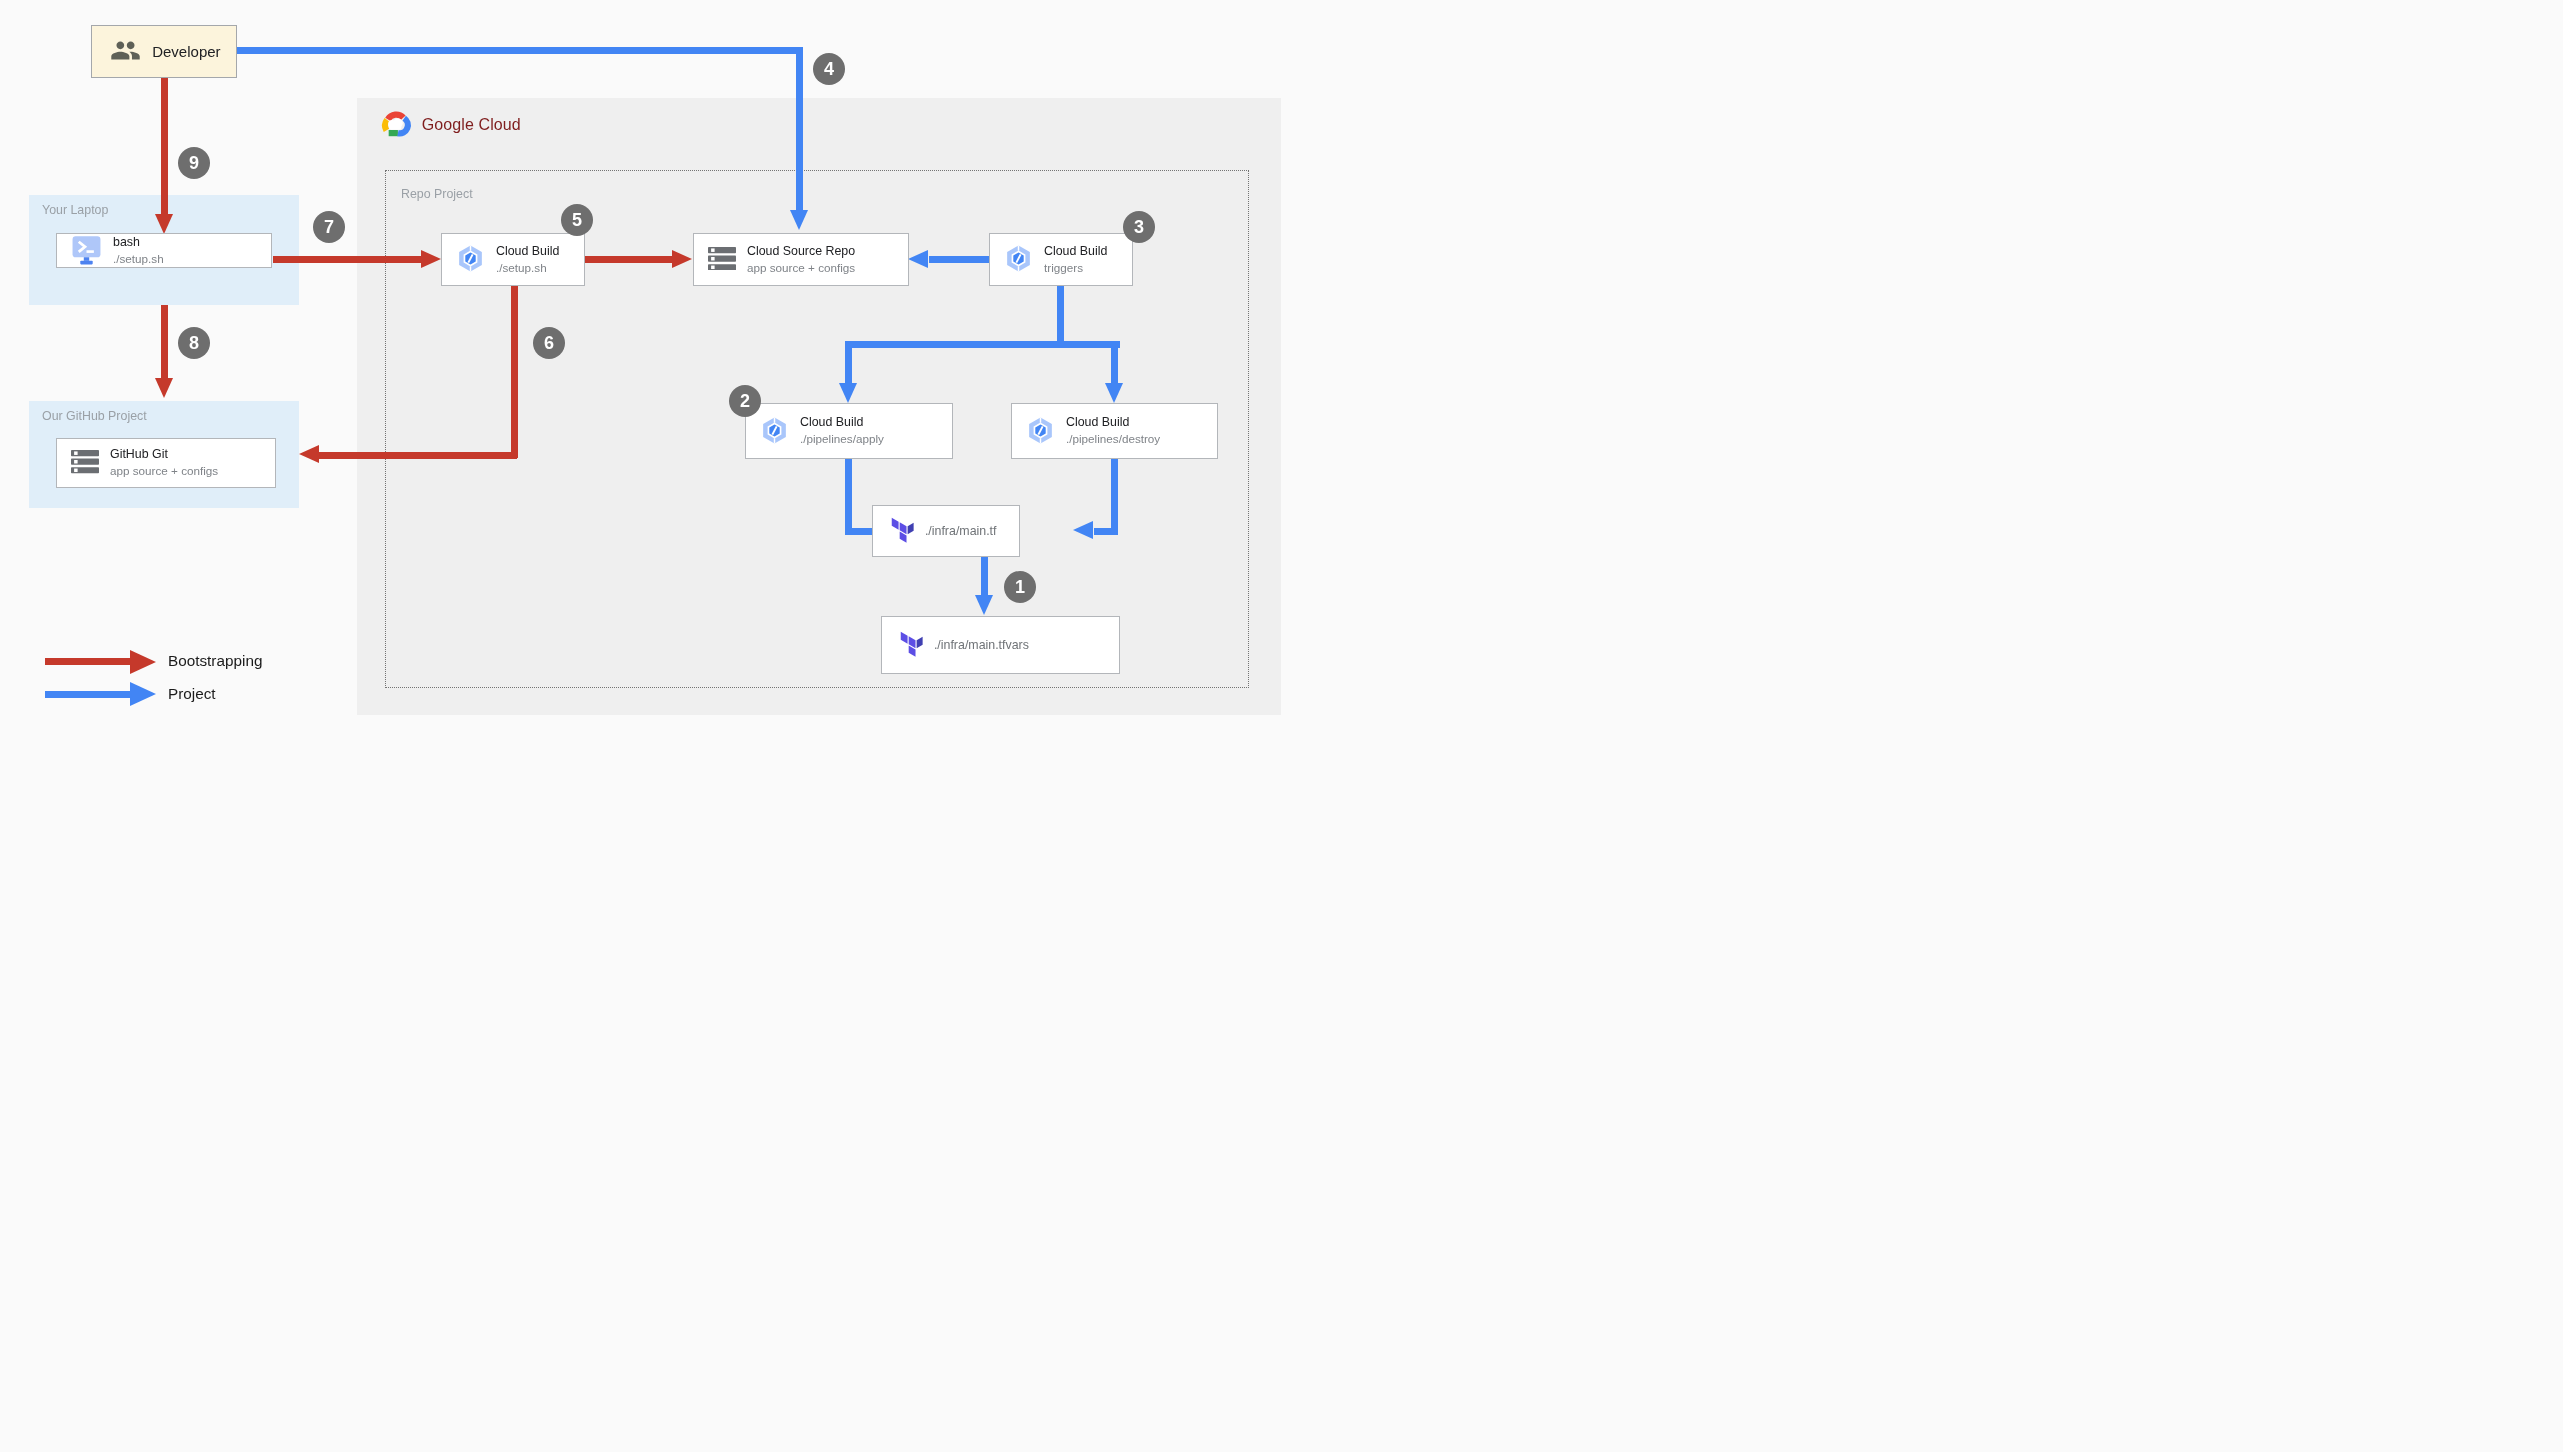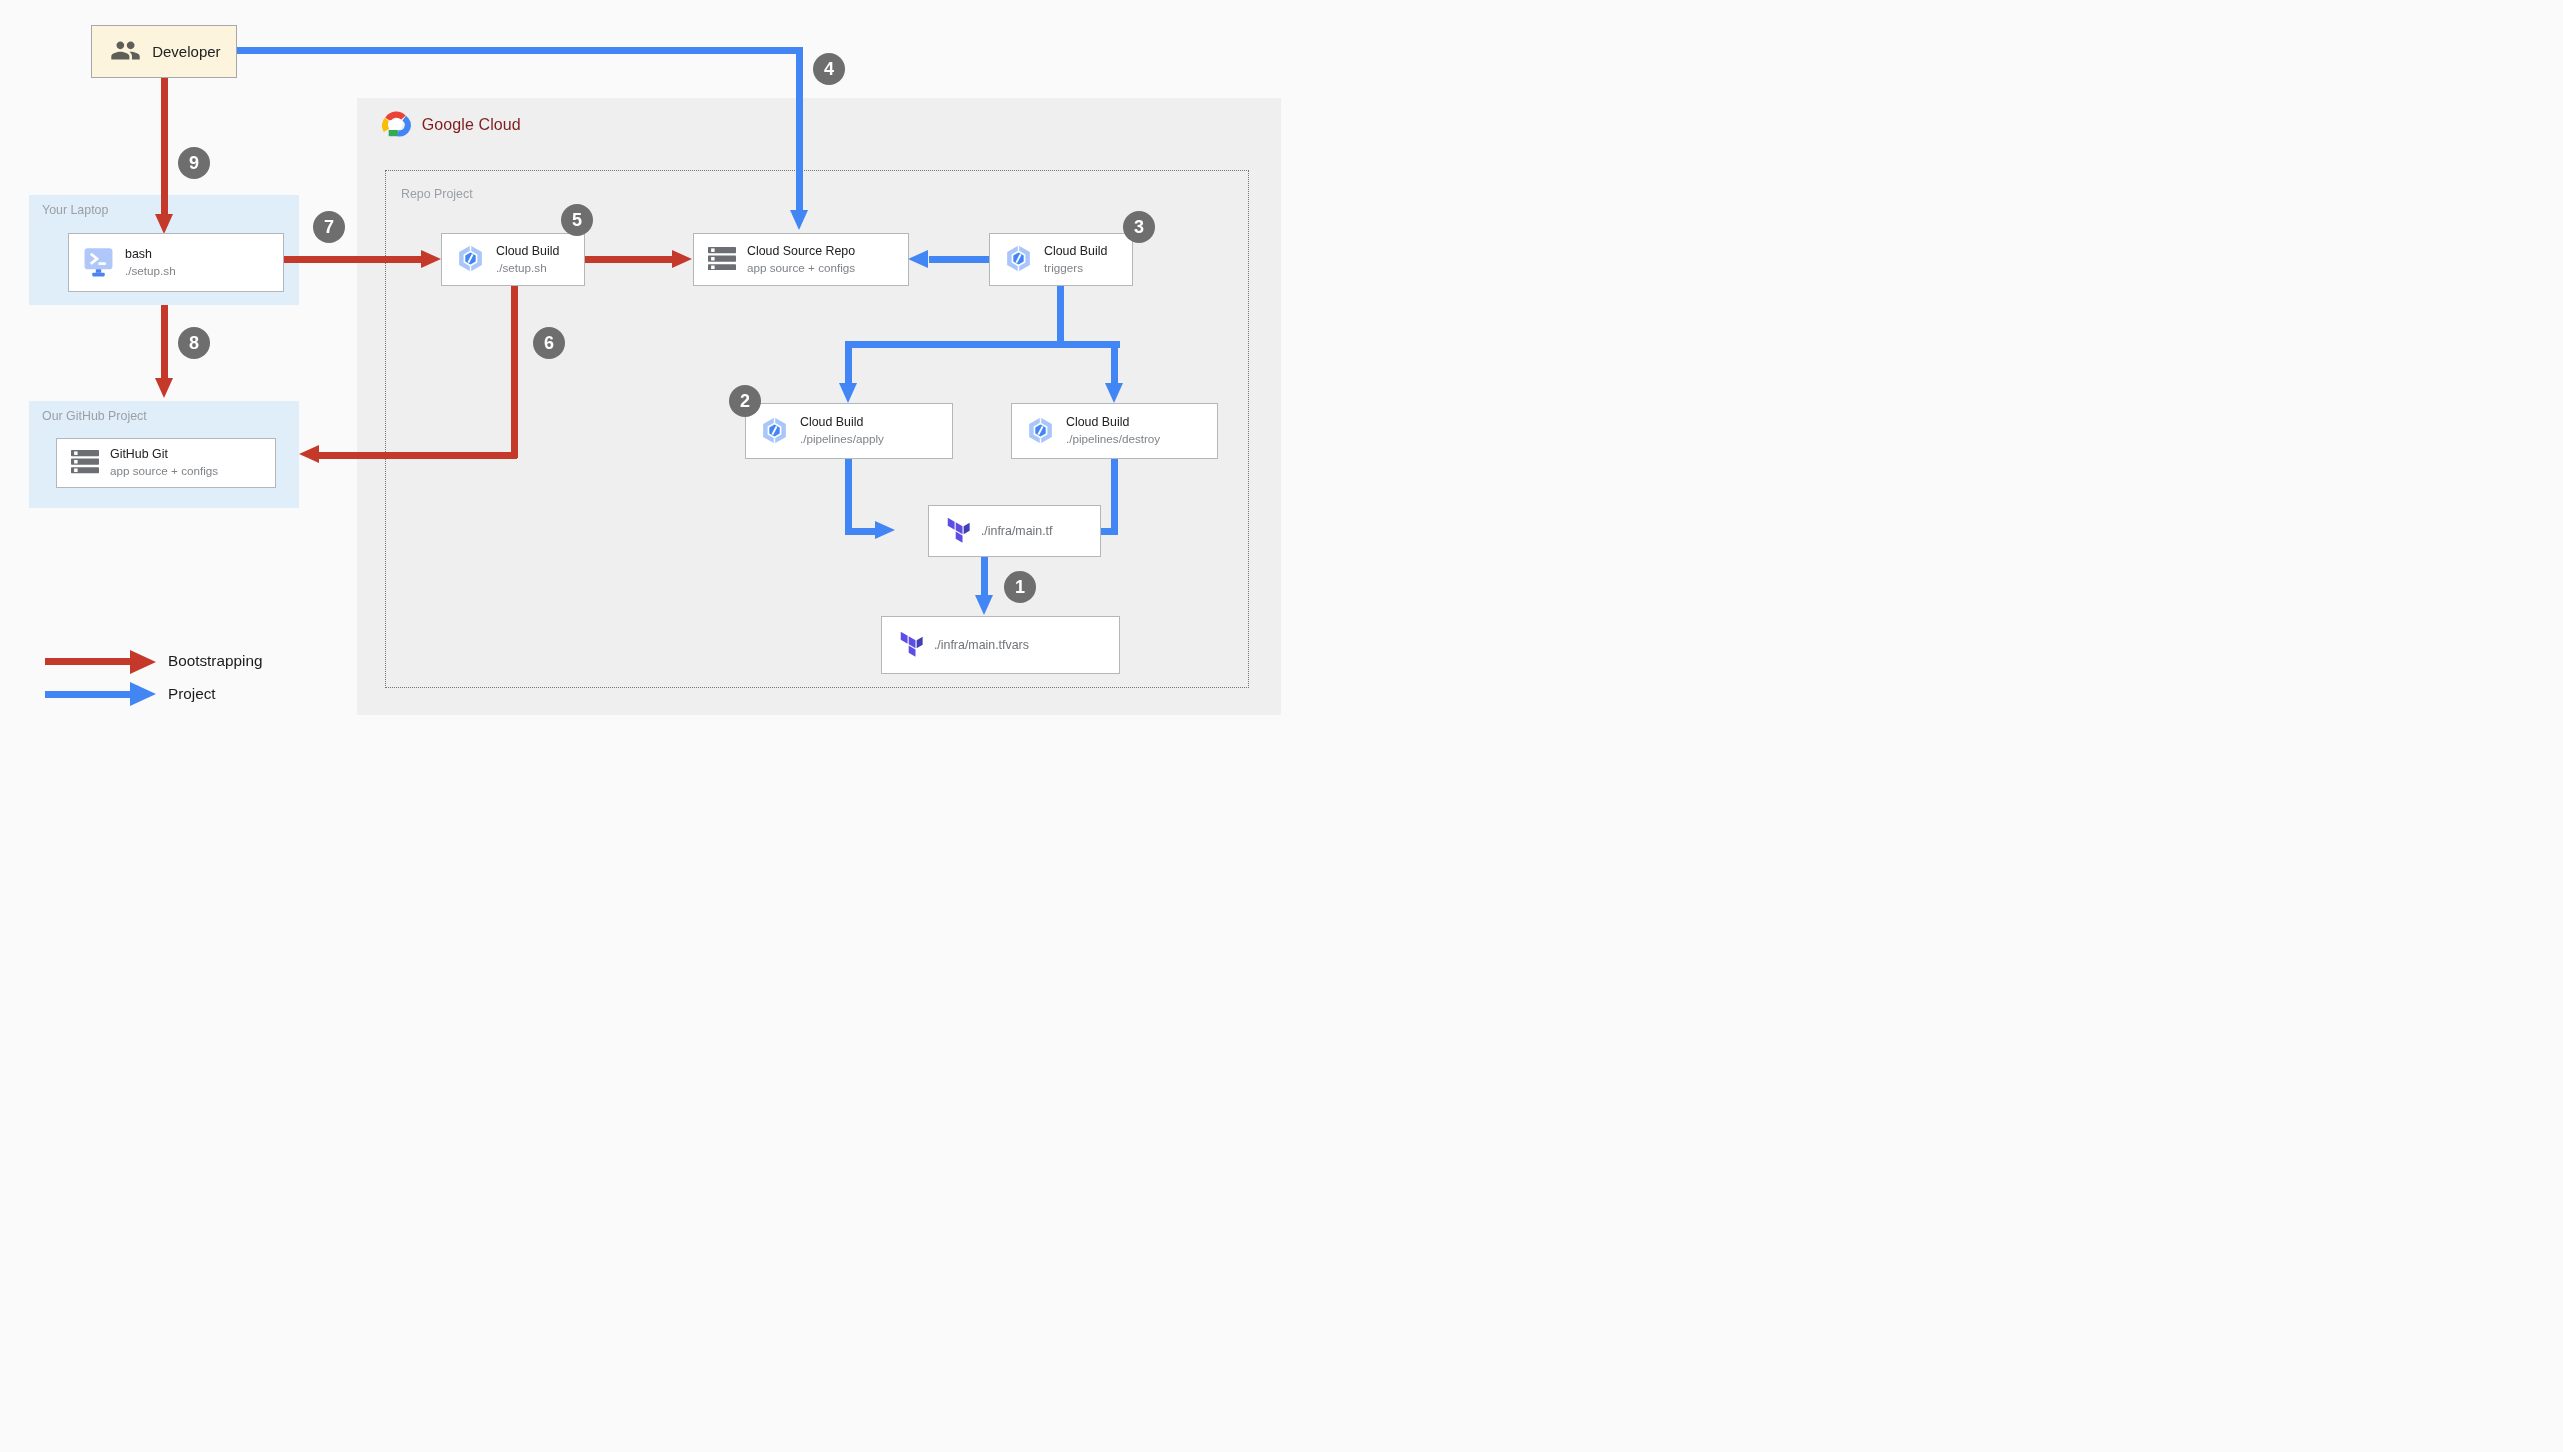--- a/index.html
+++ b/index.html
@@ -118,21 +118,21 @@
 
   <div class="dev-box" style="left:91px; top:25px; width:146px; height:53px;">
     <span>
       <svg width="31" height="31" viewBox="0 0 24 24" fill="#5E6057">
         <path d="M16 11c1.66 0 2.99-1.34 2.99-3S17.66 5 16 5s-3 1.34-3 3 1.34 3 3 3zm-8 0c1.66 0 2.99-1.34 2.99-3S9.66 5 8 5 5 6.34 5 8s1.34 3 3 3zm0 2c-2.33 0-7 1.17-7 3.5V19h14v-2.5c0-2.33-4.67-3.5-7-3.5zm8 0c-.29 0-.62.02-.97.05 1.16.84 1.97 1.97 1.97 3.45V19h6v-2.5c0-2.33-4.67-3.5-7-3.5z"></path>
       </svg>
     </span>
     <span class="title">Developer</span>
   </div>
 
-  <div class="node" style="left:68px; top:233px; width:216px; height:59px;">
+  <div class="node" style="left:56px; top:233px; width:216px; height:35px;">
     <span>
       <svg width="31" height="31" viewBox="0 0 40 40">
         <rect x="2" y="3" width="36" height="27" rx="4" fill="#AFC7F9"></rect>
         <polyline points="10,10 18,16.5 10,23" stroke="#FFFFFF" stroke-width="3.6" fill="none"></polyline>
         <rect x="20" y="21" width="9.5" height="3.4" fill="#FFFFFF"></rect>
         <rect x="16.5" y="30" width="7" height="4.6" fill="#4D82F0"></rect>
         <rect x="12" y="34.6" width="16" height="4.6" rx="1" fill="#4D82F0"></rect>
       </svg>
     </span>
     <span class="txt">
@@ -236,21 +236,21 @@
         <rect x="11.4" y="1.2" width="1.2" height="4.4" fill="#FFFFFF"></rect>
         <rect x="11.4" y="18.4" width="1.2" height="4.4" fill="#FFFFFF"></rect>
       </svg>
     </span>
     <span class="txt">
       <span class="title">Cloud Build</span>
       <span class="sub">./pipelines/destroy</span>
     </span>
   </div>
 
-  <div class="node" style="left:928px; top:505px; width:173px; height:52px; padding-left:17.5px;">
+  <div class="node" style="left:872px; top:505px; width:148px; height:52px; padding-left:17.5px;">
     <span>
       <svg width="23.4" height="26" viewBox="0 0 34 38">
         <polygon points="1,1 11,6.8 11,18.6 1,12.8" fill="#5C4EE5"></polygon>
         <polygon points="12.6,7.7 22.6,13.5 22.6,25.3 12.6,19.5" fill="#5C4EE5"></polygon>
         <polygon points="24.2,13.5 33,8.4 33,20.2 24.2,25.3" fill="#4040B2"></polygon>
         <polygon points="12.6,21.1 22.6,26.9 22.6,37.6 12.6,31.8" fill="#5C4EE5"></polygon>
       </svg>
     </span>
     <span class="single">./infra/main.tf</span>
   </div>

